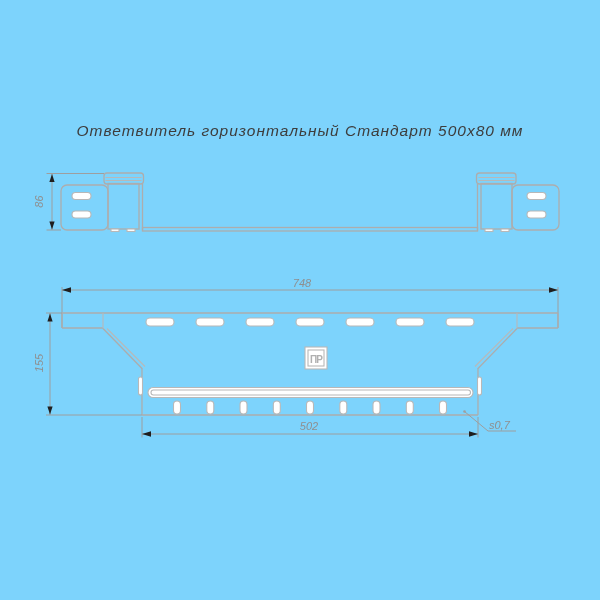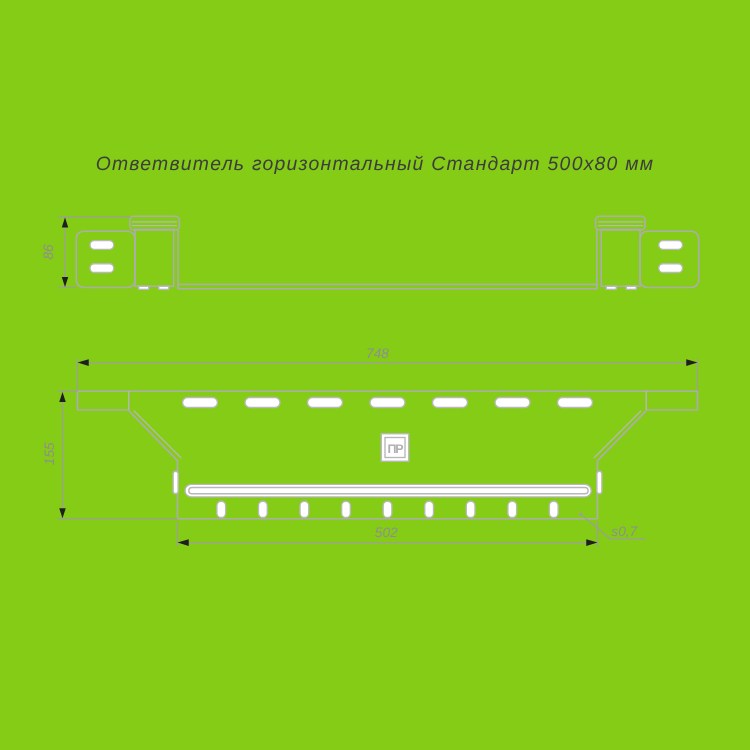--- a/index.html
+++ b/index.html
@@ -1,16 +1,16 @@
 <!DOCTYPE html>
 <html><head>
 <meta charset="utf-8">
 <style>
   html,body{margin:0;padding:0;background:#ffffff;}
-  .canvas{position:relative;width:600px;height:600px;background:#84cc16;overflow:hidden;
+  .canvas{position:relative;width:600px;height:600px;background:#7dd3fc;overflow:hidden;
           font-family:"Liberation Sans",sans-serif;}
   svg{display:block;}
   .title-text{font-family:"Liberation Sans",sans-serif;font-style:italic;
               font-size:15.5px;letter-spacing:1px;fill:#3d3d3d;}
   .dim-text{font-family:"Liberation Sans",sans-serif;font-style:italic;
             font-size:11px;fill:#8f8f8f;}
   .logo-text{font-family:"Liberation Sans",sans-serif;font-weight:bold;
              font-size:10px;fill:#b0b0b0;letter-spacing:-1px;}
   .part{stroke:#adadad;stroke-width:1.3;fill:none;}
   .part-thin{stroke:#b8b8b8;stroke-width:1.1;fill:#ffffff;}

